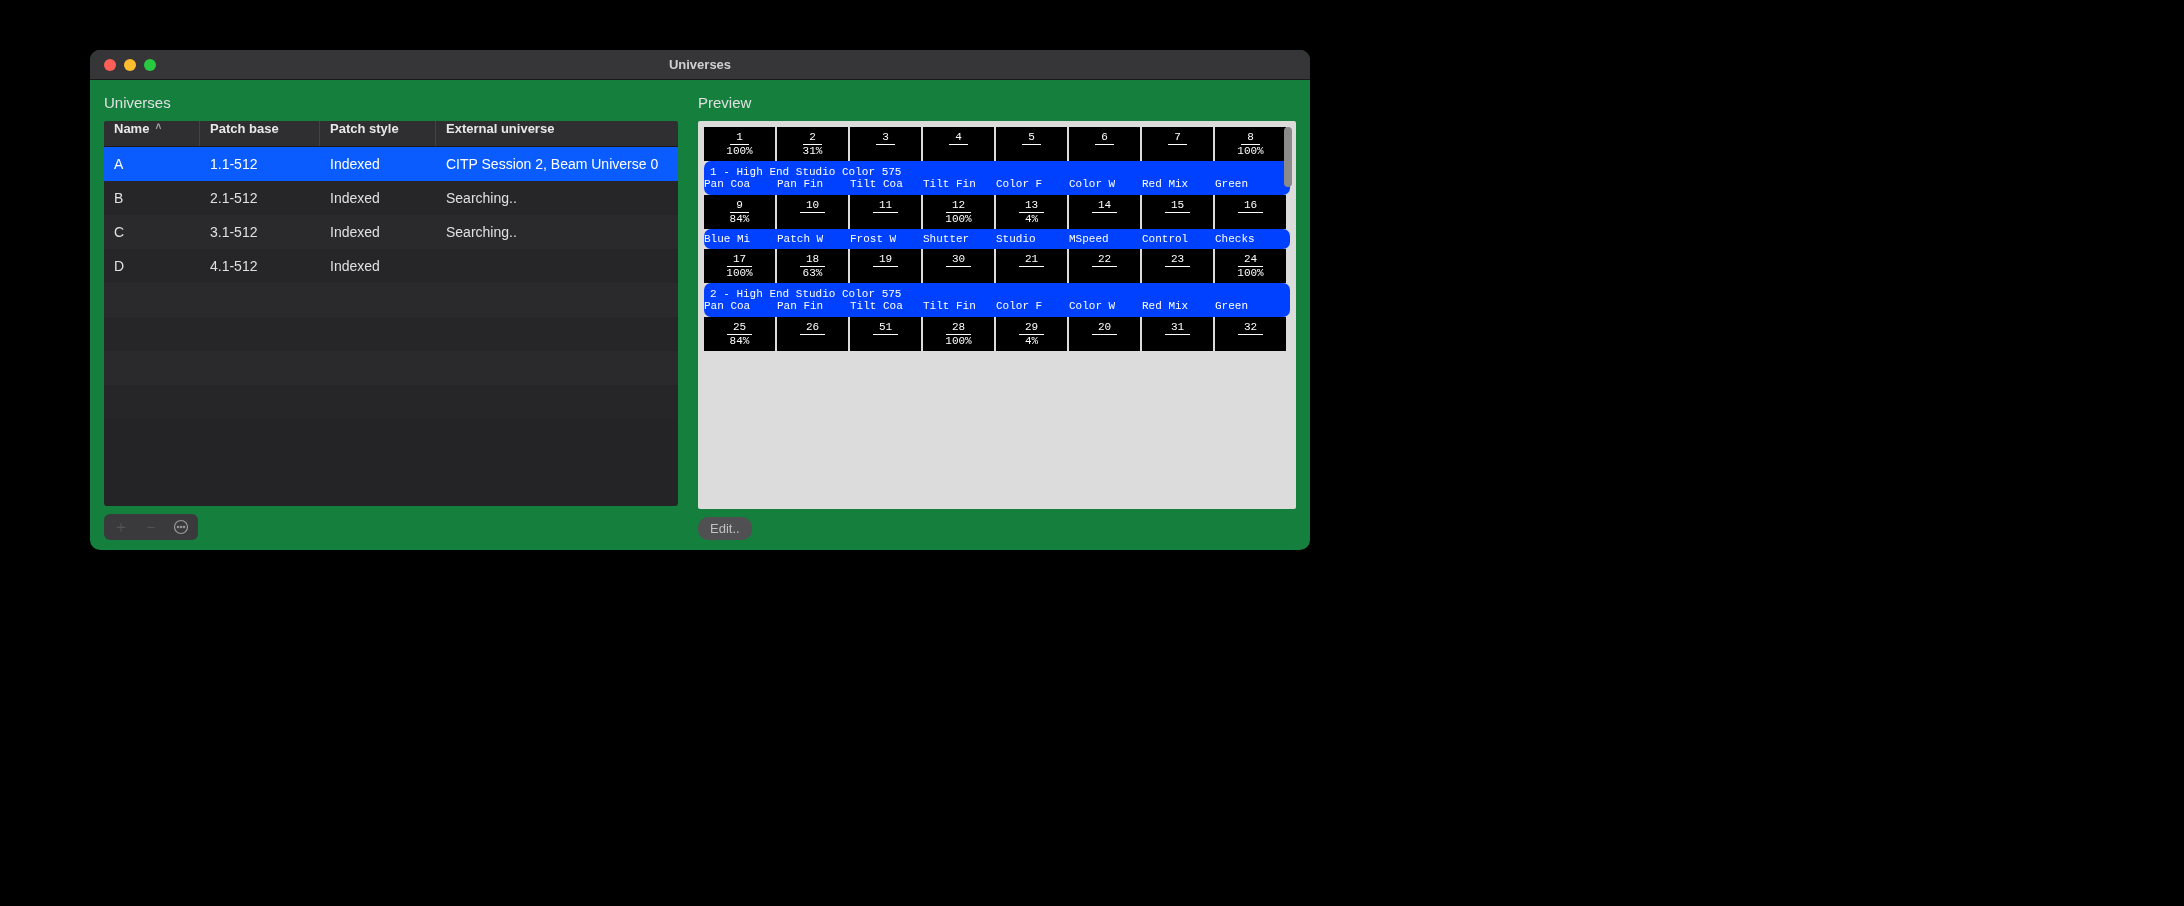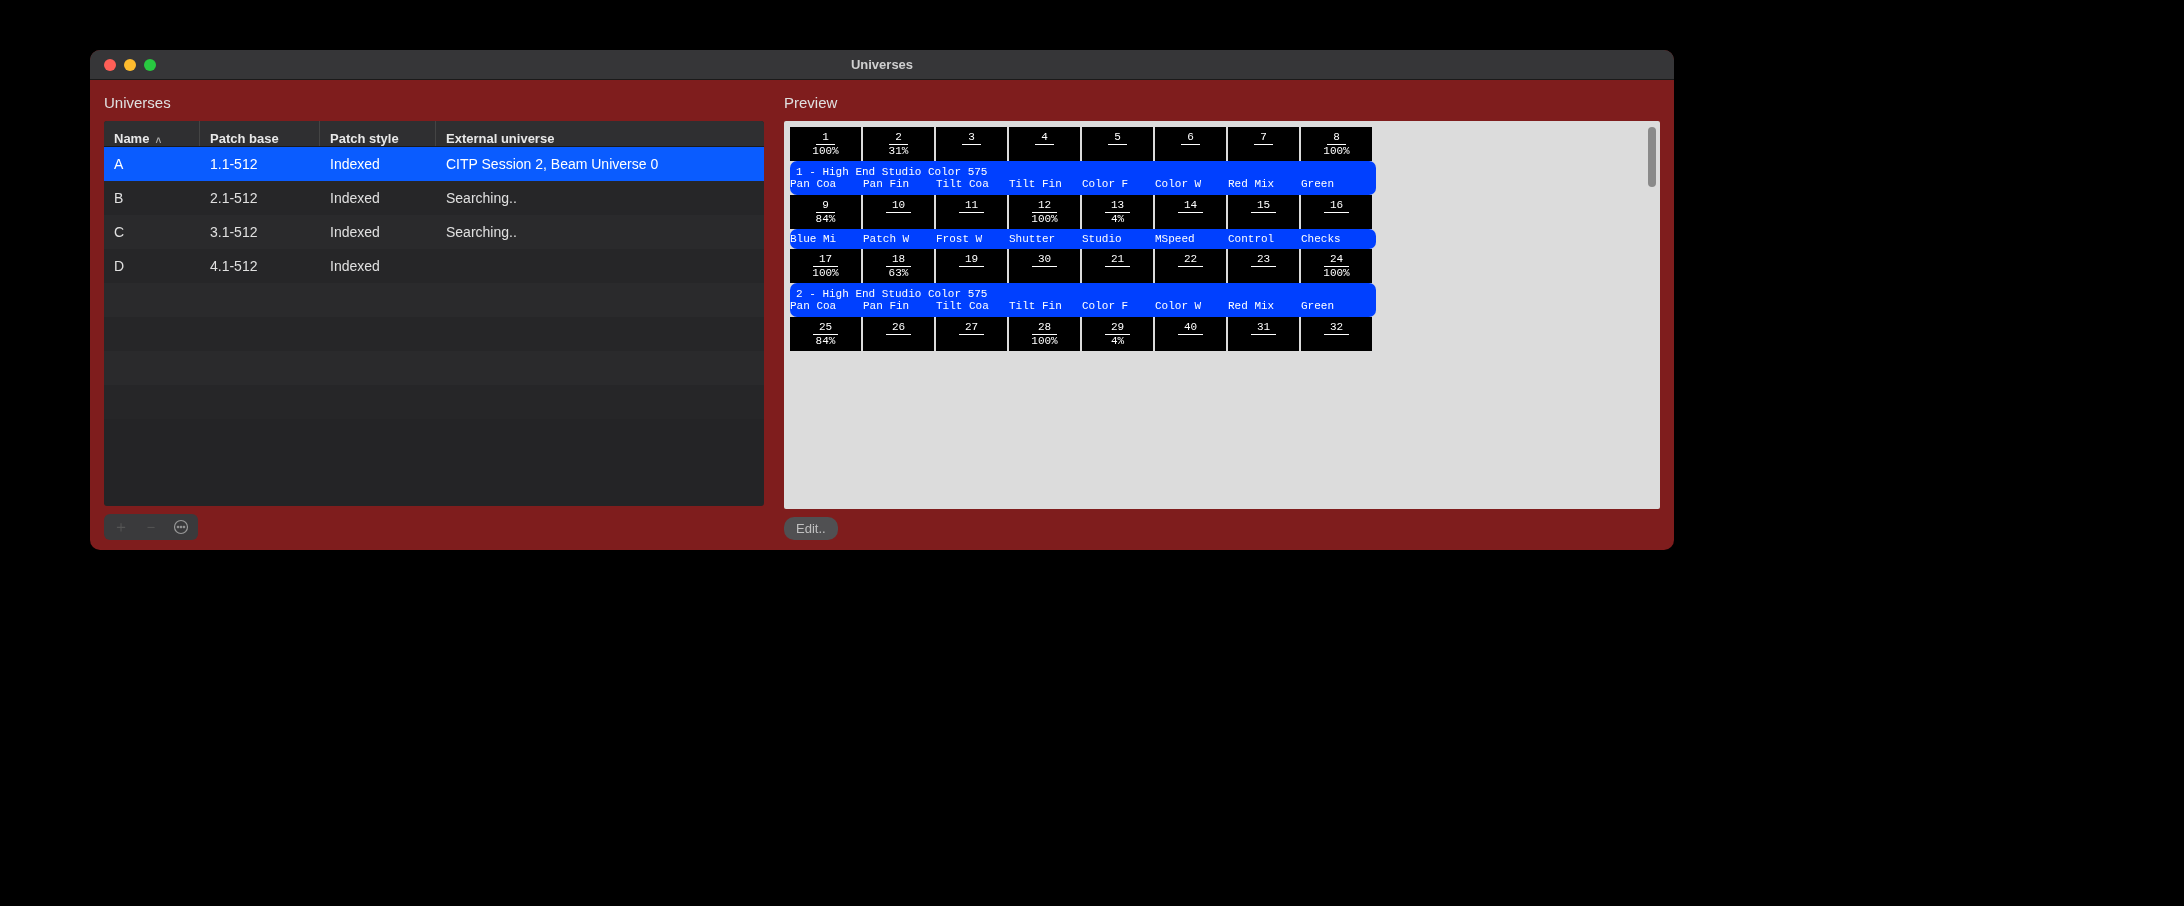--- a/index.html
+++ b/index.html
@@ -4,23 +4,23 @@
 <style>
   * { box-sizing: border-box; margin: 0; padding: 0; }
   body {
     background: #000;
     font-family: -apple-system, BlinkMacSystemFont, "Helvetica Neue", Arial, sans-serif;
     width: 2184px;
     height: 906px;
     padding: 50px 90px;
   }
   .window {
-    width: 1584px;
+    width: 1220px;
     height: 500px;
-    background: #7f1d1d;
+    background: #15803d;
     border-radius: 10px;
     box-shadow: 0 20px 60px rgba(0,0,0,0.8);
     overflow: hidden;
     display: flex;
     flex-direction: column;
   }
   .titlebar {
     height: 30px;
     display: flex;
     align-items: center;
@@ -79,21 +79,21 @@
     display: flex;
     background: #2f2f31;
     height: 26px;
     border-bottom: 1px solid #1a1a1a;
   }
   .th {
     color: #e8e8e8;
     font-size: 13px;
     font-weight: 600;
     display: flex;
-    align-items: flex-end;
+    align-items: flex-start;
     padding: 0 10px;
     border-right: 1px solid #444;
   }
   .th .sort { margin-left: 6px; font-size: 10px; color: #aaa;}
   .th:last-child { border-right: none; }
   .col-name { width: 96px; }
   .col-patchbase { width: 120px; }
   .col-patchstyle { width: 116px; }
   .col-ext { flex: 1; }
   .tbody { flex: 1; overflow-y: auto; }
@@ -435,33 +435,33 @@
             <div class="dmx-row">
               <div class="dmx-cell">
                 <div class="dmx-num">25</div>
                 <div class="dmx-val">84%</div>
               </div>
               <div class="dmx-cell">
                 <div class="dmx-num">26</div>
                 <div class="dmx-val"></div>
               </div>
               <div class="dmx-cell">
-                <div class="dmx-num">27</div>
+                <div class="dmx-num">51</div>
                 <div class="dmx-val"></div>
               </div>
               <div class="dmx-cell">
                 <div class="dmx-num">28</div>
                 <div class="dmx-val">100%</div>
               </div>
               <div class="dmx-cell">
                 <div class="dmx-num">29</div>
                 <div class="dmx-val">4%</div>
               </div>
               <div class="dmx-cell">
-                <div class="dmx-num">40</div>
+                <div class="dmx-num">20</div>
                 <div class="dmx-val"></div>
               </div>
               <div class="dmx-cell">
                 <div class="dmx-num">31</div>
                 <div class="dmx-val"></div>
               </div>
               <div class="dmx-cell">
                 <div class="dmx-num">32</div>
                 <div class="dmx-val"></div>
               </div>

